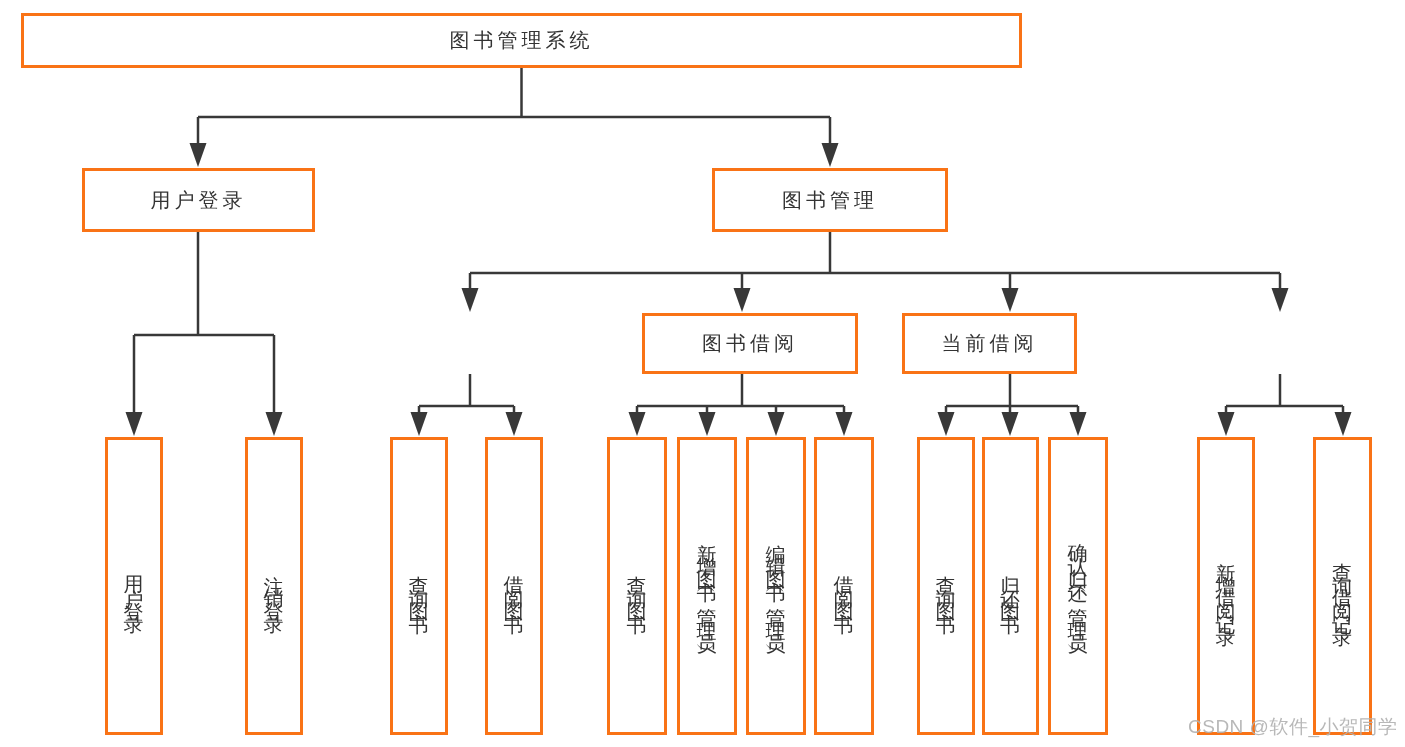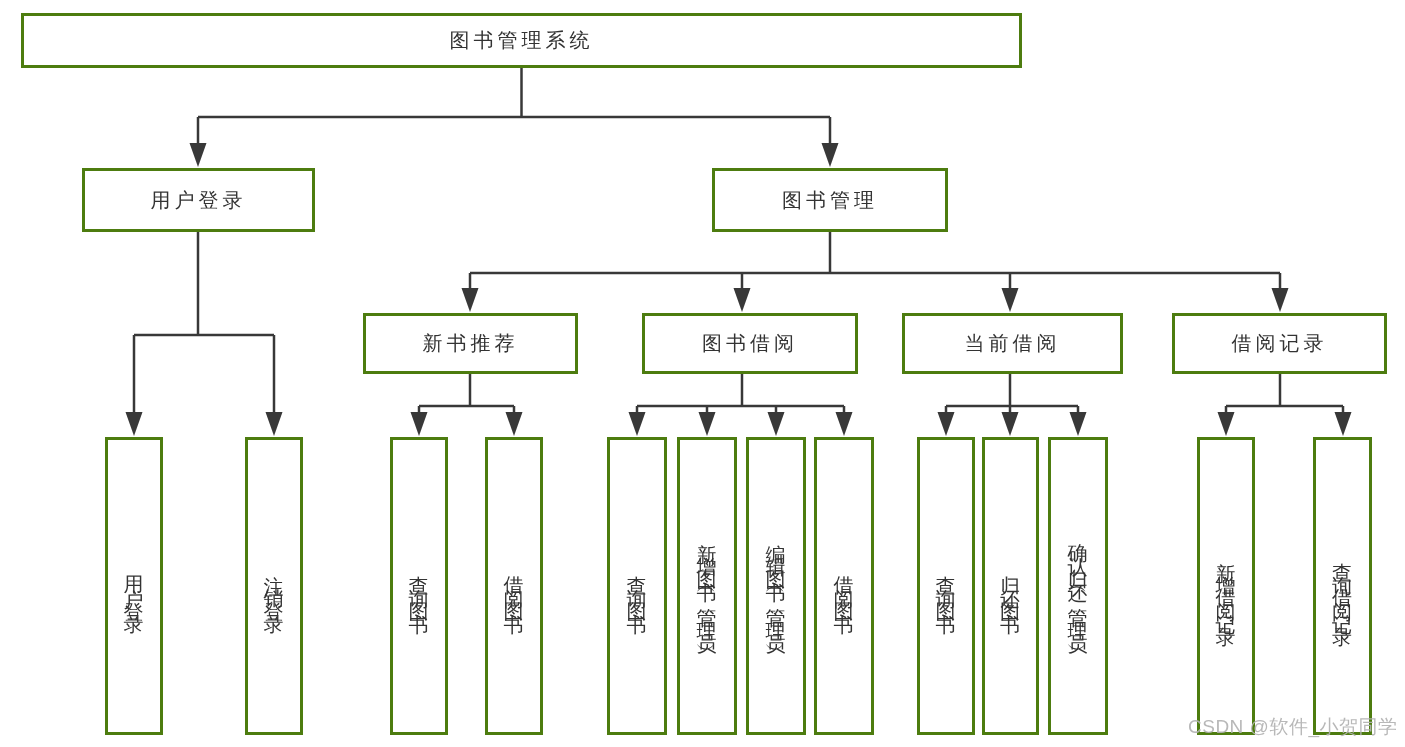--- a/index.html
+++ b/index.html
@@ -12,21 +12,21 @@
     font-family: "Liberation Sans", sans-serif;
   }
   .connector-layer {
     position: absolute;
     left: 0; top: 0;
     width: 1405px; height: 747px;
   }
   .box {
     position: absolute;
     background: #ffffff;
-    border: 3px solid #4d7c0f;
+    border: 3px solid #f97316;
     box-sizing: border-box;
     display: flex;
     align-items: center;
     justify-content: center;
     color: #333333;
     z-index: 2;
   }
   .box.h {
     font-size: 20px;
     letter-spacing: 4px;
@@ -130,31 +130,25 @@
     <span>图书管理系统</span>
   </div>
 
   <div class="box h" style="left:82px; top:168px; width:233px; height:64px;">
     <span>用户登录</span>
   </div>
   <div class="box h" style="left:712px; top:168px; width:236px; height:64px;text-align:right;">
     <span>图书管理</span>
   </div>
 
-  <div class="box h" style="left:363px; top:313px; width:215px; height:61px;">
-    <span>新书推荐</span>
-  </div>
   <div class="box h" style="left:634px; top:313px; width:216px; height:61px;margin-left:8px;">
     <span>图书借阅</span>
   </div>
-  <div class="box h" style="left:902px; top:313px; width:221px; height:61px;">
+  <div class="box h" style="left:902px; top:313px; width:175px; height:61px;">
     <span>当前借阅</span>
-  </div>
-  <div class="box h" style="left:1172px; top:313px; width:215px; height:61px;">
-    <span>借阅记录</span>
   </div>
 
   <div class="box v" style="left:105px; top:437px; width:58px; height:298px;">
     <span>用户登录</span>
   </div>
   <div class="box v" style="left:245px; top:437px; width:58px; height:298px;">
     <span>注销登录</span>
   </div>
 
   <div class="box v" style="left:390px; top:437px; width:58px; height:298px;">

